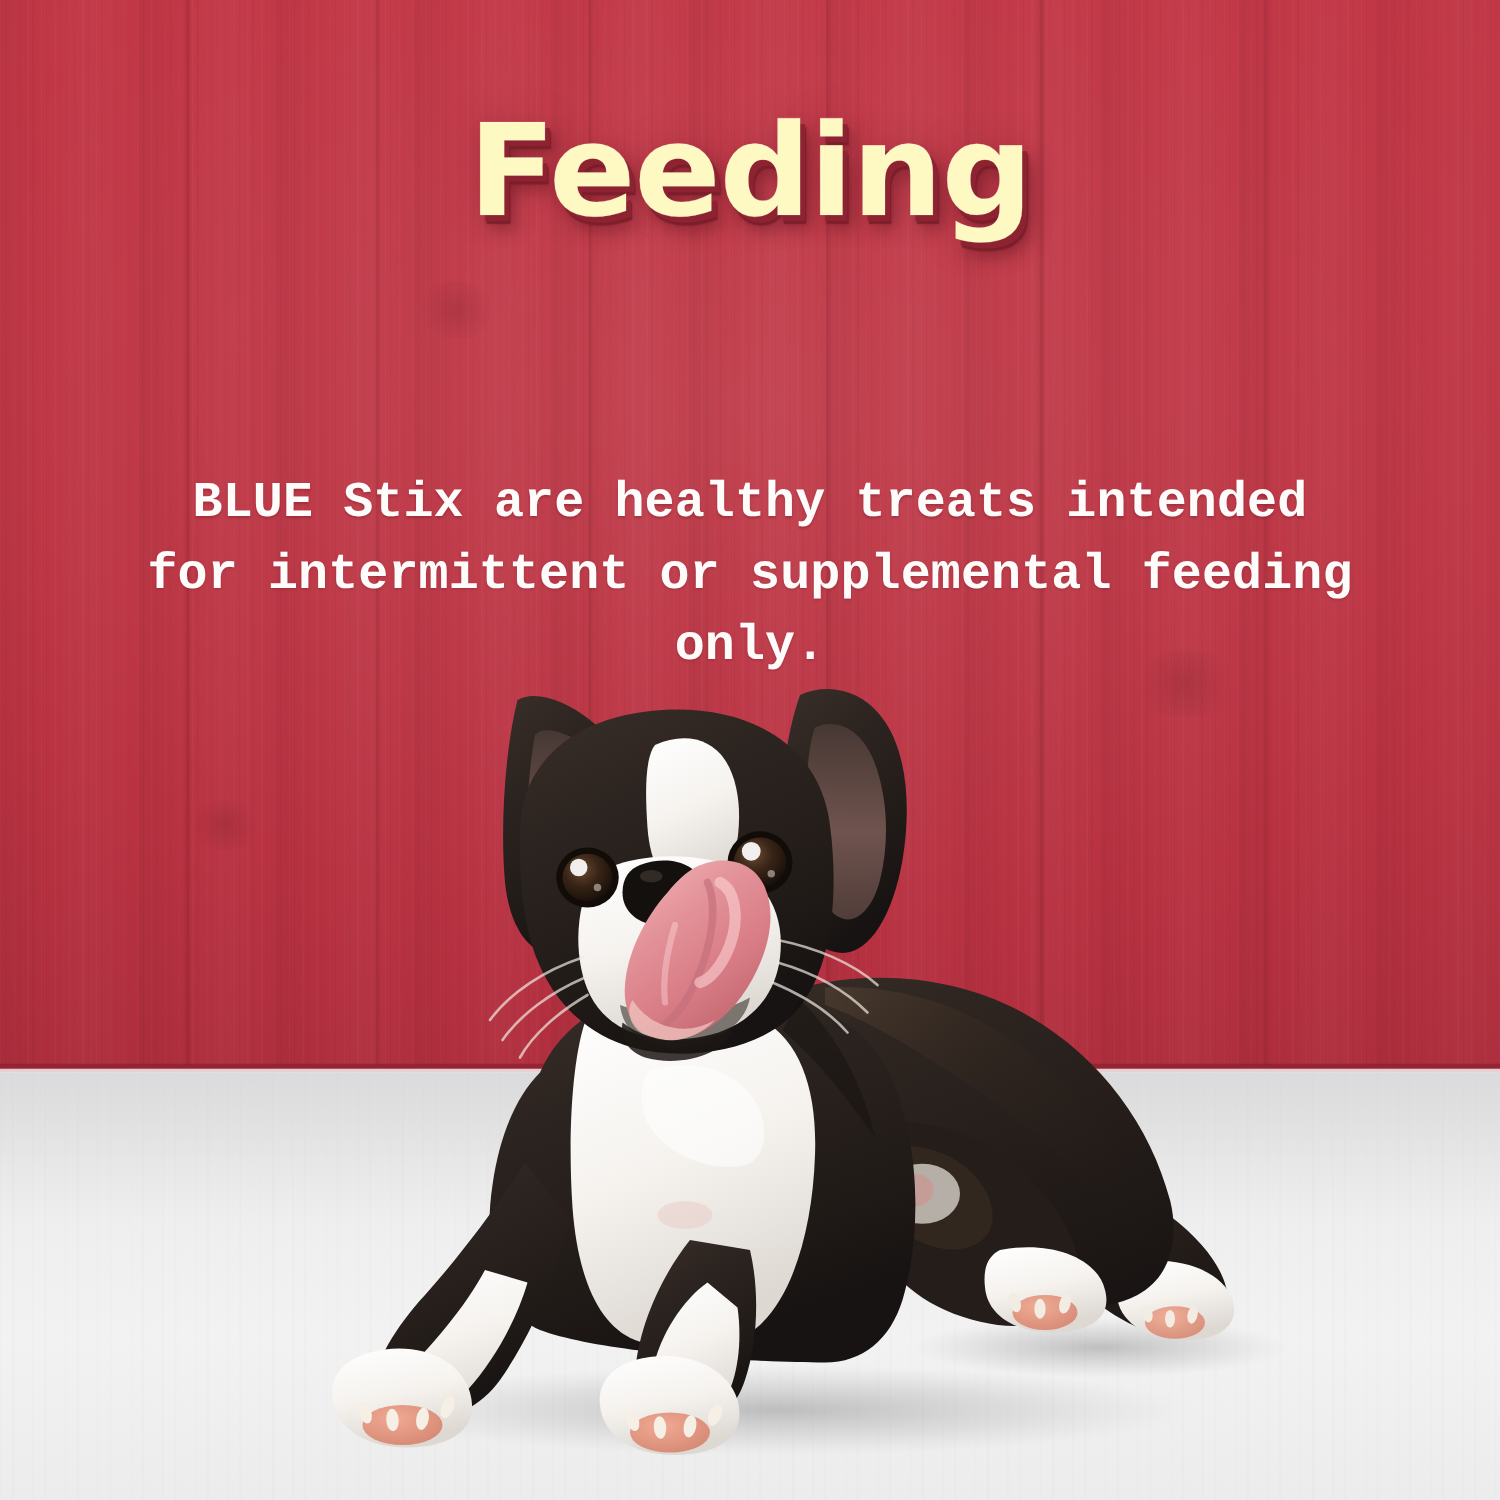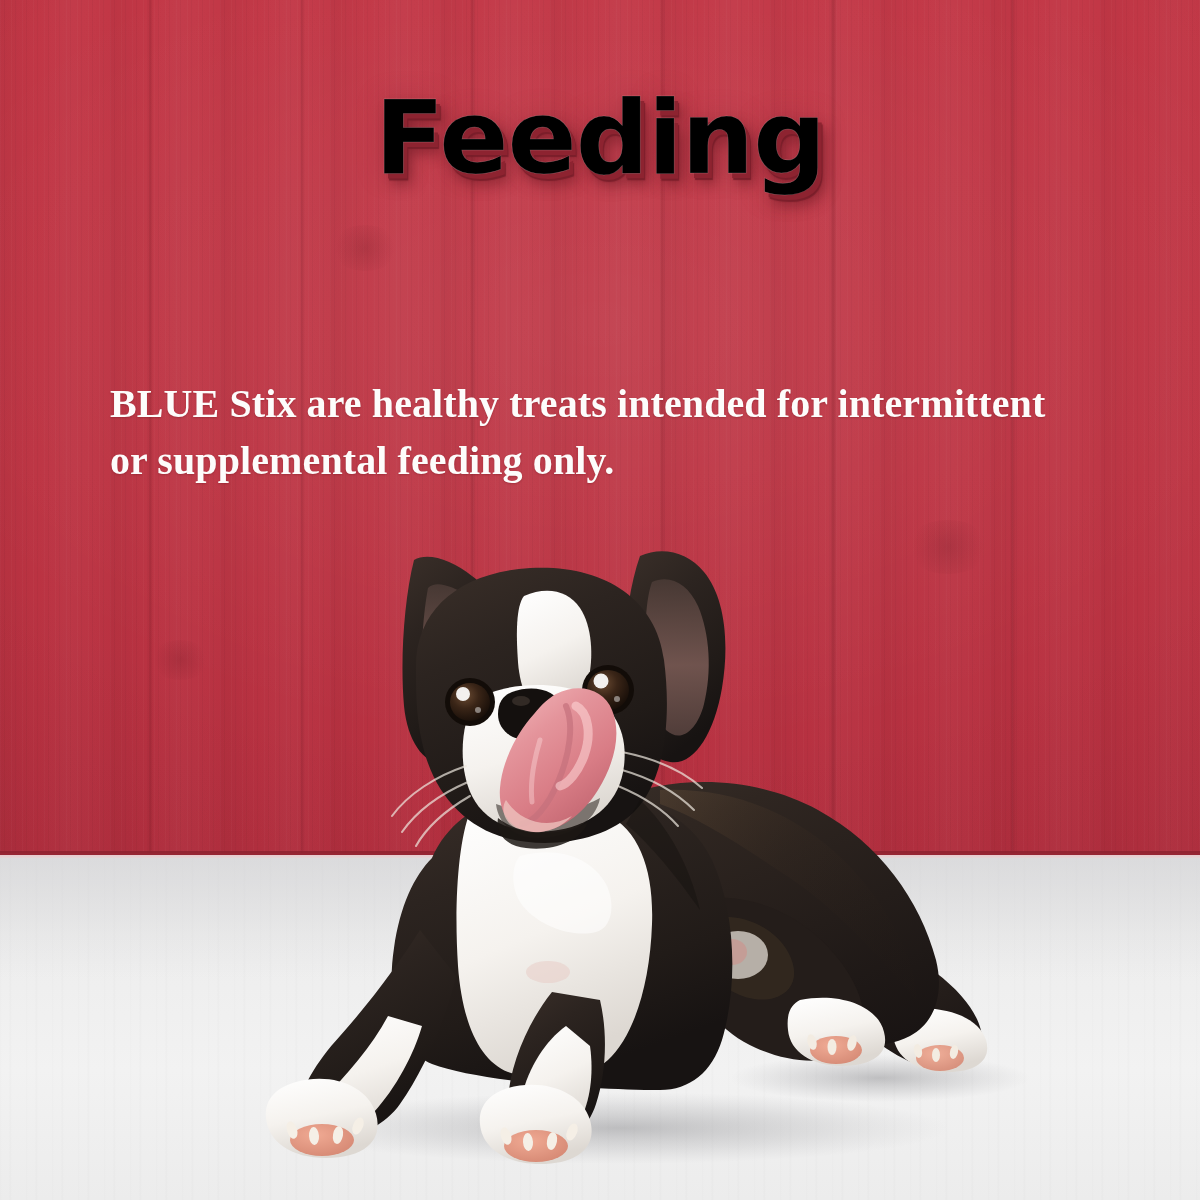--- a/index.html
+++ b/index.html
@@ -61,34 +61,34 @@
       linear-gradient(180deg,#e6e6e7 0%,#ededed 22%,#f2f2f2 62%,#ececec 100%);
   }
   .floor-sheen{position:absolute;left:0;top:858px;width:1200px;height:120px;
     background:linear-gradient(180deg,rgba(210,210,212,0.55) 0%,rgba(255,255,255,0) 100%);}
 
   
   .headline{
     position:absolute;left:0;top:88px;width:1200px;text-align:center;
     font-family:"DejaVu Sans", sans-serif;
     font-weight:700;font-size:102px;line-height:0.98;
-    letter-spacing:-1px;color:#000000;
+    letter-spacing:-1px;color:#fef9c3;
     text-shadow:
       4px 5px 0 #8d2330,
       5px 7px 1px rgba(118,28,40,.85),
       8px 11px 14px rgba(92,18,28,.50),
       0 0 26px rgba(150,40,55,.45);
     -webkit-text-stroke:0.5px rgba(255,255,255,.25);
   }
   .headline .ln{display:block;}
   .headline .ln2{margin-top:12px;}
 
   .subcopy{
-    position:absolute;left:110px;top:376px;width:980px;text-align:left;
-    font-family:Liberation Serif, serif;
+    position:absolute;left:110px;top:376px;width:980px;text-align:center;
+    font-family:Liberation Mono, monospace;
     font-weight:700;font-size:40px;line-height:1.42;
     color:#fdfcfb;letter-spacing:.1px;
     text-shadow:0 1px 2px rgba(110,22,32,.35);
   }
 
   
   .dog{position:absolute;left:0;top:0;width:1200px;height:1200px;}
 </style>
 </head>
 <body>

